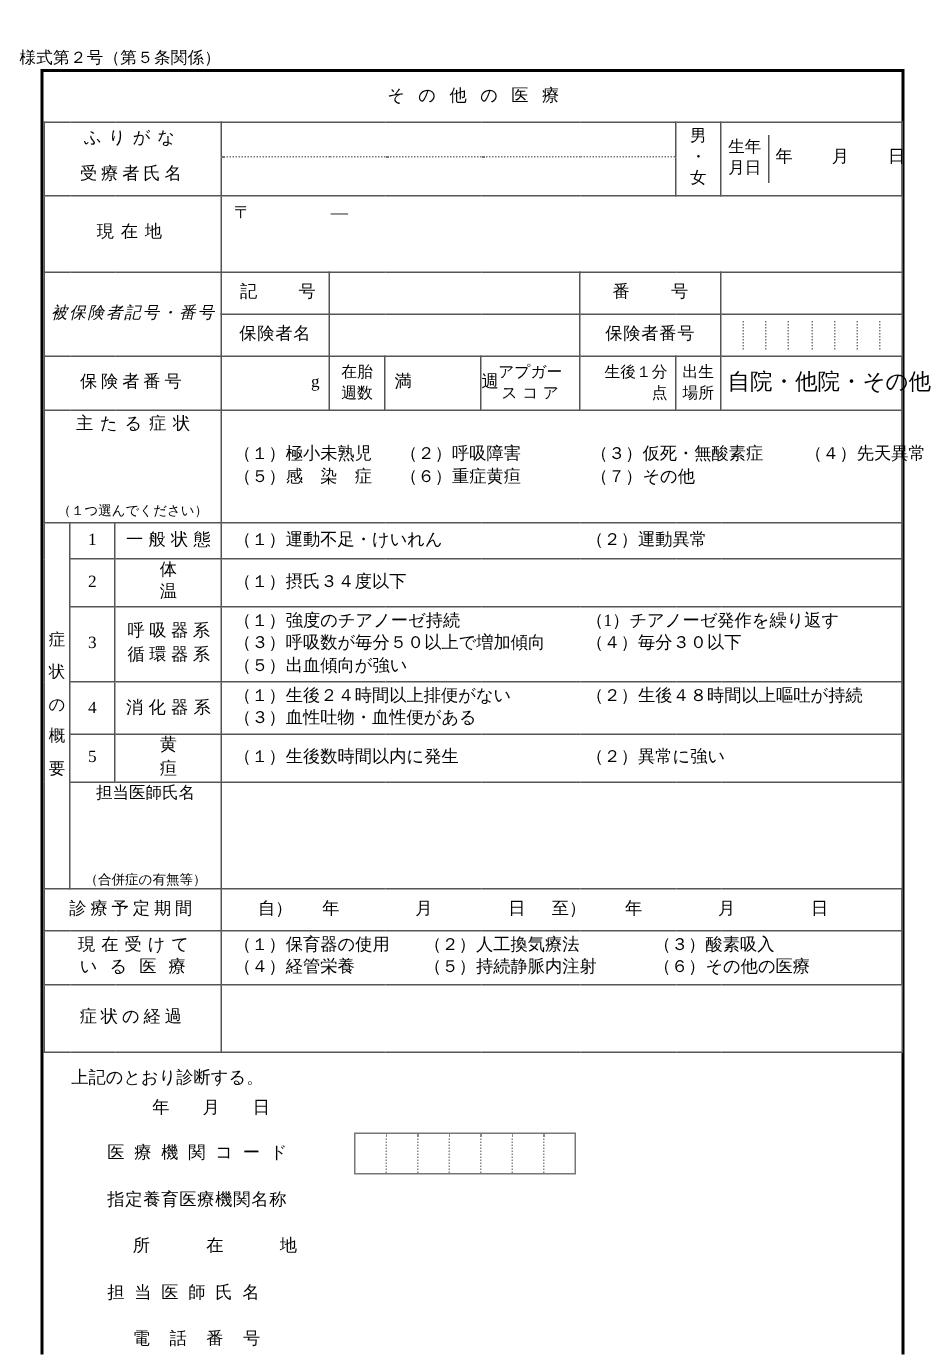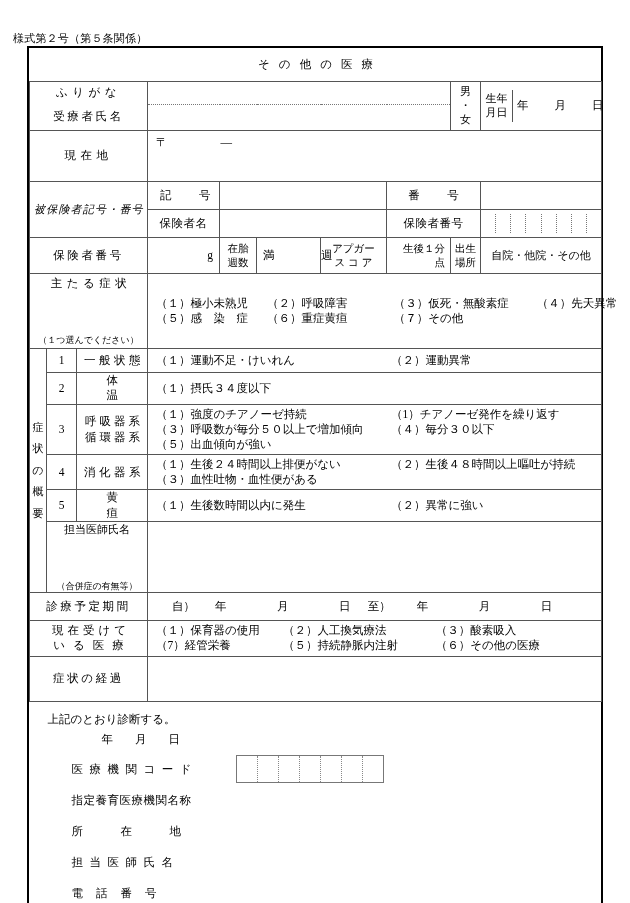--- a/index.html
+++ b/index.html
@@ -160,21 +160,21 @@
     padding-left: 42px;
     margin-top: 13px;
     height: 18px;
   }
   .cert-field .nm {
     width: 160px;
     white-space: nowrap;
     font-size: 11.5px;
   }
   .sp6 { letter-spacing: 6.5px; }
-  .sp12 { letter-spacing: 13px; }
+  .sp12 { letter-spacing: 13px; margin-left: 17px; }
   .sp0 { letter-spacing: 0.5px; }
 
   .codebox {
     width: 148px;
     height: 28px;
     border: 1px solid #777;
     box-sizing: border-box;
     display: flex;
     background: #fff;
     margin-left: 4px;
@@ -296,21 +296,21 @@
           <span style="letter-spacing:3px;padding-left:3px">スコア</span>
         </td>
         <td class="lbl right" style="font-size:10.5px;line-height:1.3;padding-right:5px !important">
           <span>生後１分</span><br>
           <span>点</span>
         </td>
         <td class="lbl center" style="font-size:10.5px;line-height:1.25">
           <span>出生</span><br>
           <span>場所</span>
         </td>
-        <td class="lbl center" style="font-size:11px">自院・他院・その他</td>
+        <td class="lbl center" style="font-size:15px">自院・他院・その他</td>
       </tr>
 
       <tr>
         <td colspan="3" class="lbl center" style="height:33px;line-height:1.3">
           <span style="letter-spacing:4.5px;padding-left:5px">主たる症状</span>
           <span class="sub">（１つ選んでください）</span>
         </td>
         <td colspan="7" class="left" style="padding:2px 0 !important">
           <span class="optline">
             <span class="opt" style="width:108px">（１）極小未熟児</span>
@@ -423,21 +423,21 @@
           <span style="letter-spacing:4px;padding-left:5px">現在受けて</span><br>
           <span style="letter-spacing:8px;padding-left:8px">いる医療</span>
         </td>
         <td colspan="7" class="left" style="padding:2px 0 !important">
           <span class="optline">
             <span class="opt" style="width:124px">（１）保育器の使用</span>
             <span class="opt" style="width:150px">（２）人工換気療法</span>
             <span class="opt">（３）酸素吸入</span>
           </span>
           <span class="optline">
-            <span class="opt" style="width:124px">（7）経管栄養</span>
+            <span class="opt" style="width:124px">（４）経管栄養</span>
             <span class="opt" style="width:150px">（５）持続静脈内注射</span>
             <span class="opt">（６）その他の医療</span>
           </span>
         </td>
       </tr>
 
       <tr>
         <td colspan="3" class="lbl lbl-sp2" style="height:40px">症状の経過</td>
         <td colspan="7" class="blank"></td>
       </tr>

